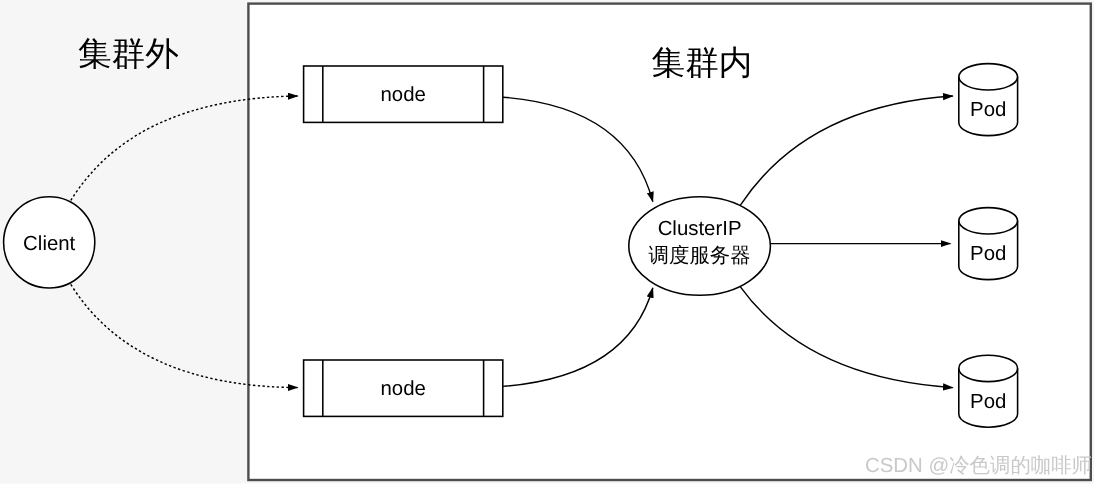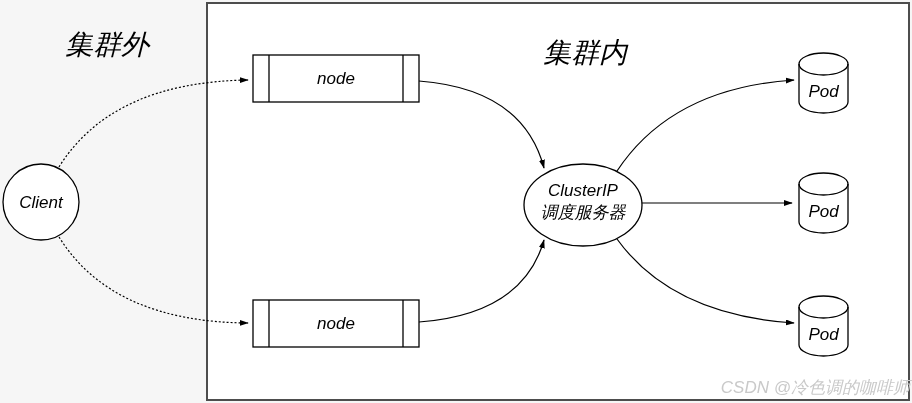--- a/index.html
+++ b/index.html
@@ -10,21 +10,20 @@
     width: 912px;
     height: 403px;
     background: var(--page-background, #f6f6f6);
     overflow: hidden;
     font-family: "Liberation Sans", sans-serif;
   }
   #stage {
     position: relative;
     width: 912px;
     height: 403px;
-    font-style: italic;
   }
   svg { display: block; }
   .cluster-rect {
     fill: var(--cluster-background, #ffffff);
     stroke: var(--cluster-border, #4d4d4d);
     stroke-width: 2;
   }
   .shape {
     fill: #ffffff;
     stroke: var(--shape-stroke, #000000);

